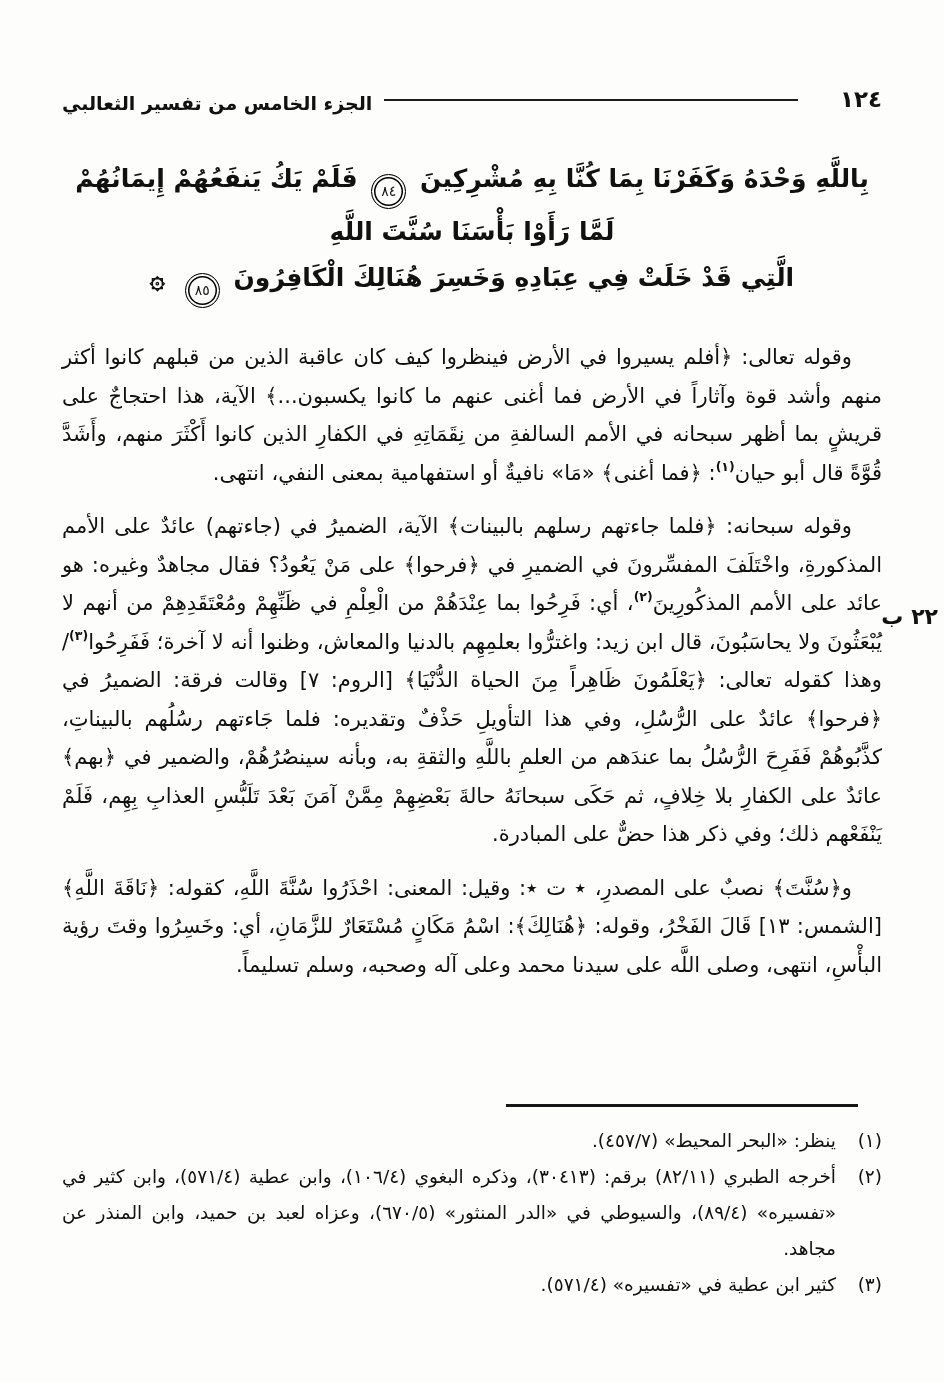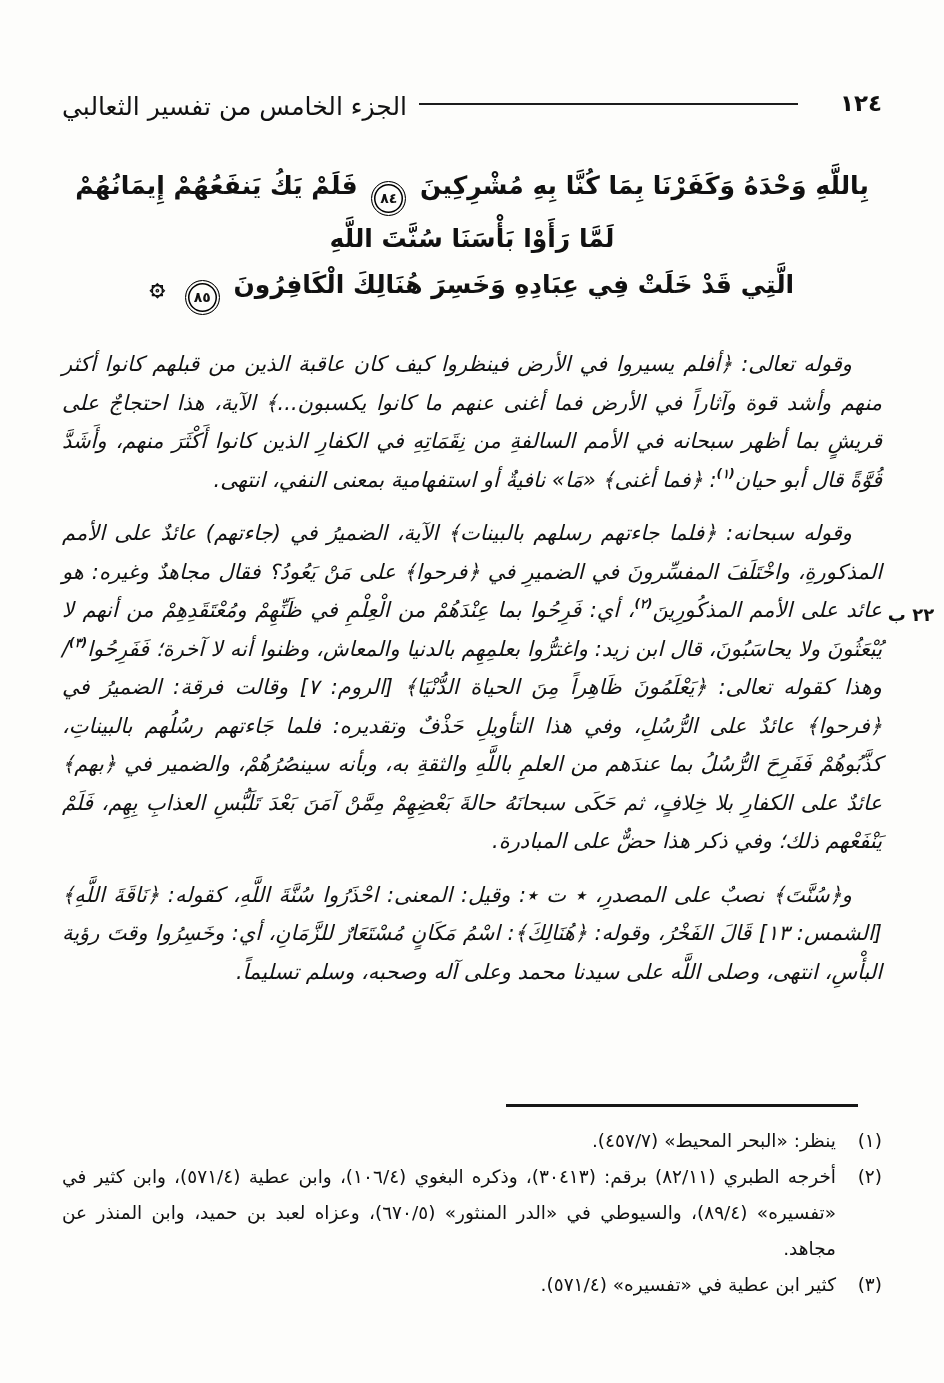--- a/index.html
+++ b/index.html
@@ -27,74 +27,73 @@
     white-space: nowrap;
     margin-left: 32px;
   }
   .header-rule {
     flex: 1;
     height: 0;
     border-top: 2.5px solid #1c1c1c;
     margin: 2px 10px 0 12px;
   }
   .book-title {
-    font-size: 25px;
-    font-weight: normal;
+    font-size: 19px;
+    font-weight: bold;
     white-space: nowrap;
     margin-top: 8px;
   }
   
   .quran {
     margin: 42px 62px 0 62px;
     text-align: center;
     font-size: 25px;
     font-weight: bold;
     line-height: 46px;
   }
   .ayah-medallion {
     display: inline-block;
     width: 33px;
     height: 33px;
     border-radius: 50%;
     border: 1px solid #000;
     box-shadow: inset 0 0 0 2px #fdfdfb, inset 0 0 0 3.5px #000;
     font-size: 14px;
-    font-weight: bold;
+    font-weight: normal;
     line-height: 33px;
     text-align: center;
     vertical-align: -9px;
     margin: 0 5px;
   }
   .quran-end-ornament { font-size: 26px; vertical-align: -2px; margin-right: 6px; }
   
   .body-text {
     margin: 30px 62px 0 62px;
     font-size: 21px;
     line-height: 38.5px;
     text-align: justify;
   }
   .body-text p {
     margin: 0 0 15px 0;
     text-indent: 30px;
-    font-style: italic;
   }
   .fn-ref {
     font-size: 12.5px;
     vertical-align: 9px;
     line-height: 0;
     font-weight: bold;
   }
   
   .margin-note {
     position: absolute;
     top: 604px;
     left: auto;
     right: 6px;
     width: 54px;
-    font-size: 18px;
+    font-size: 22px;
     font-weight: bold;
     text-align: center;
     white-space: nowrap;
   }
   
   .footnotes {
     position: absolute;
     top: 1104px;
     right: 62px;
     left: 62px;

